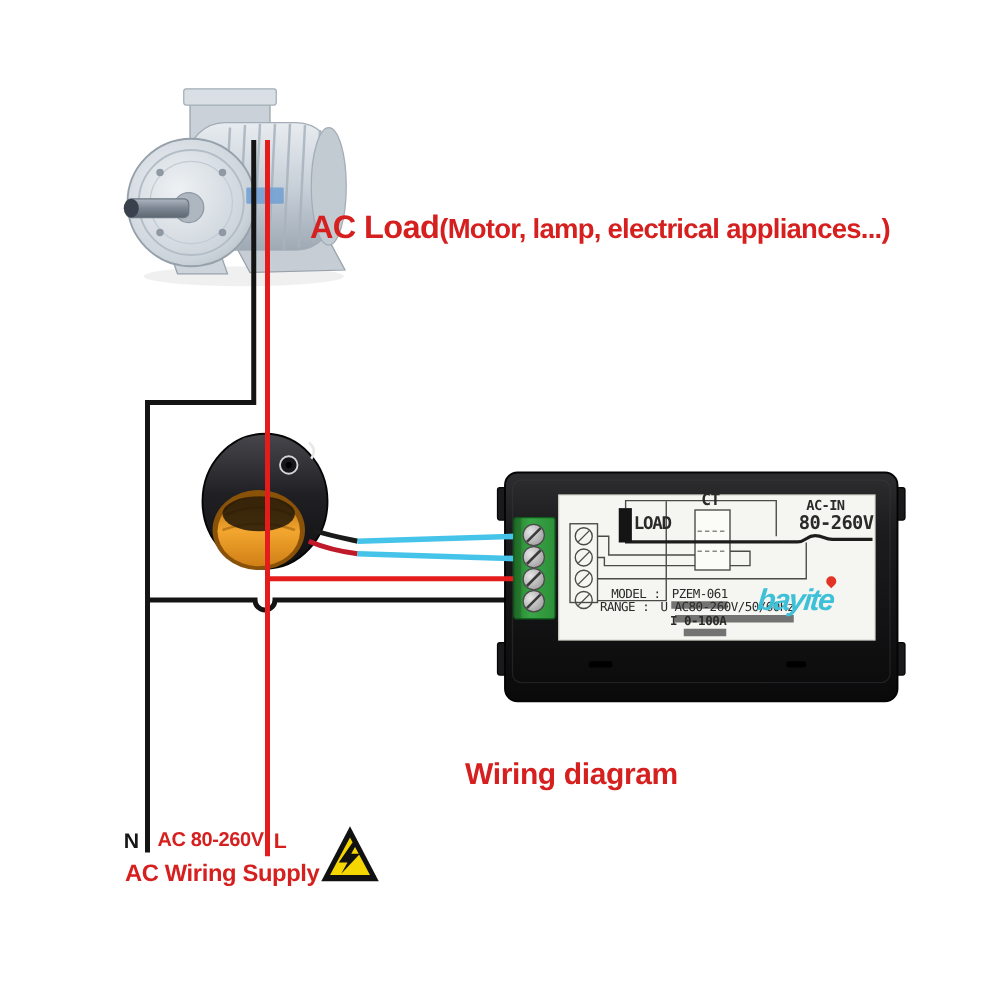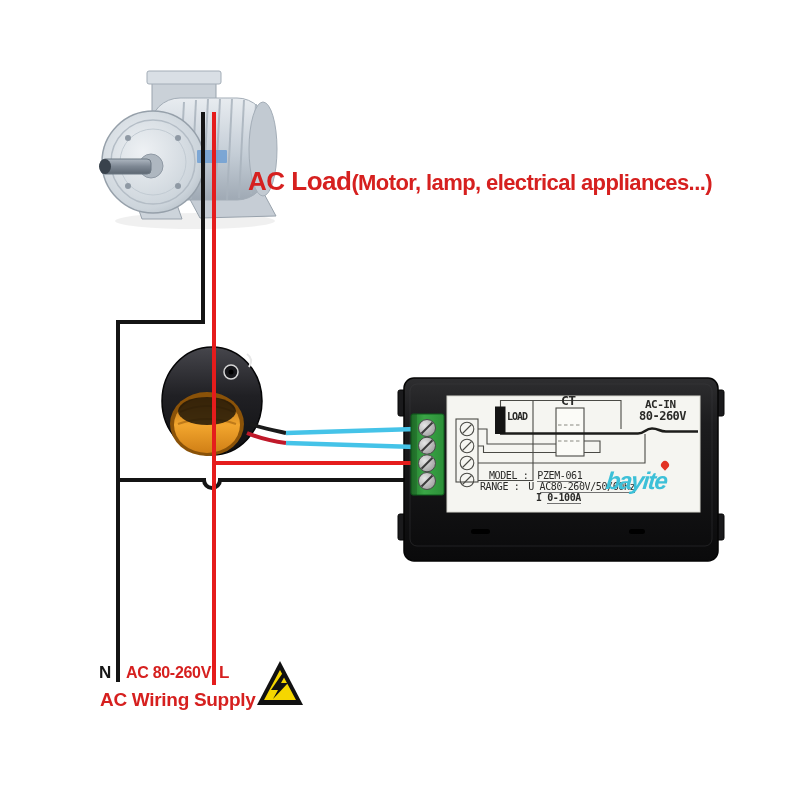--- a/index.html
+++ b/index.html
@@ -22,28 +22,28 @@
   .disconnect-caption{left:317px;top:677px;font-size:23px;font-weight:bold;letter-spacing:-0.4px;}
 
   
   .n-label{left:99px;top:663px;font-size:17px;font-weight:bold;}
   .v-label{left:126px;top:664px;font-size:16px;font-weight:bold;letter-spacing:-0.3px;}
   .l-label{left:219px;top:663px;font-size:17px;font-weight:bold;}
   .ps-label{left:100px;top:689px;font-size:19px;font-weight:bold;letter-spacing:-0.3px;}
 
   
   .mono{font-family:"DejaVu Sans Mono",monospace;color:#2a2a28;}
-  .lbl-load{left:507px;top:411px;font-size:10px;font-weight:bold;letter-spacing:-1px;}
+  .lbl-load{left:507px;top:411px;font-size:14px;font-weight:bold;letter-spacing:-1px;}
   .lbl-ct{left:561px;top:393px;font-size:13px;font-weight:bold;letter-spacing:-0.5px;}
   .lbl-acin1{left:645px;top:398px;font-size:11px;font-weight:bold;letter-spacing:-0.5px;}
-  .lbl-acin2{left:639px;top:409px;font-size:12px;font-weight:bold;letter-spacing:-0.5px;}
+  .lbl-acin2{left:639px;top:409px;font-size:15px;font-weight:bold;letter-spacing:-0.5px;}
   .lbl-model{left:489px;top:470px;font-size:10px;letter-spacing:-0.4px;}
   .lbl-range{left:480px;top:481px;font-size:10px;letter-spacing:-0.4px;}
   .lbl-amp{left:536px;top:492px;font-size:10px;letter-spacing:-0.4px;font-weight:bold;}
-  .u-line{border-bottom:1px solid #737373;padding-bottom:0px;}
+  .u-line{border-bottom:6px solid #737373;padding-bottom:0px;}
   .kv-gap{display:inline-block;width:9px;}
 
   
   .brand{left:606px;top:467px;font-size:24px;font-weight:bold;font-style:italic;
          letter-spacing:-1.5px;color:var(--brand-cyan,#3dc0d8);transform:skewX(-6deg);}
   .flame{position:absolute;left:661px;top:461px;width:8px;height:8px;
          background:var(--flame-red,#e23324);border-radius:50% 50% 50% 0;
          transform:rotate(-45deg);}
 </style>
 </head>
@@ -215,20 +215,21 @@
       <path d="M282,674 L271,690 L278,690 L273,699 L288,683 L281,683 L286,674 Z" fill="#111111"></path>
     </g>
   </svg>
 
   
   <div class="abs load-callout red">
     <span class="load-title">AC Load</span>
       <span class="load-sub">(Motor, lamp, electrical appliances...)</span>
   </div>
 
+  <div class="abs wiring-caption red">Wiring diagram</div>
 
 
   <div class="abs n-label blk b">N</div>
   <div class="abs v-label red">AC 80-260V</div>
   <div class="abs l-label red b">L</div>
   <div class="abs ps-label red">AC Wiring Supply</div>
 
   
   <div class="abs mono lbl-load">LOAD</div>
   <div class="abs mono lbl-ct">CT</div>

